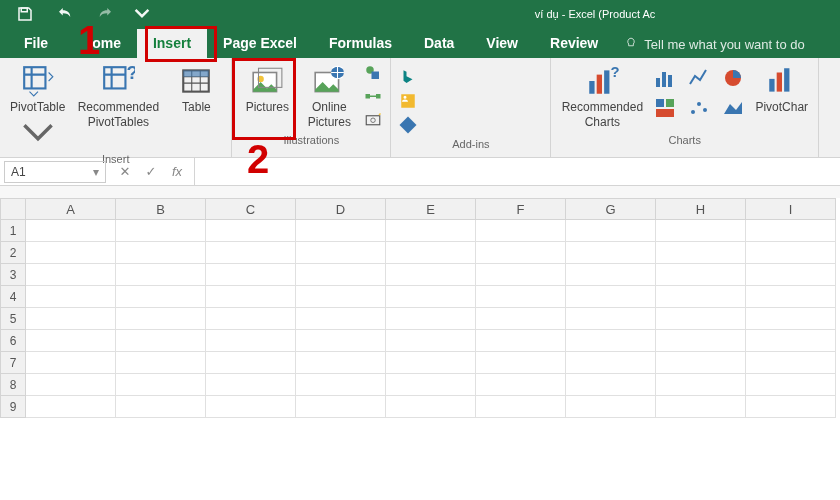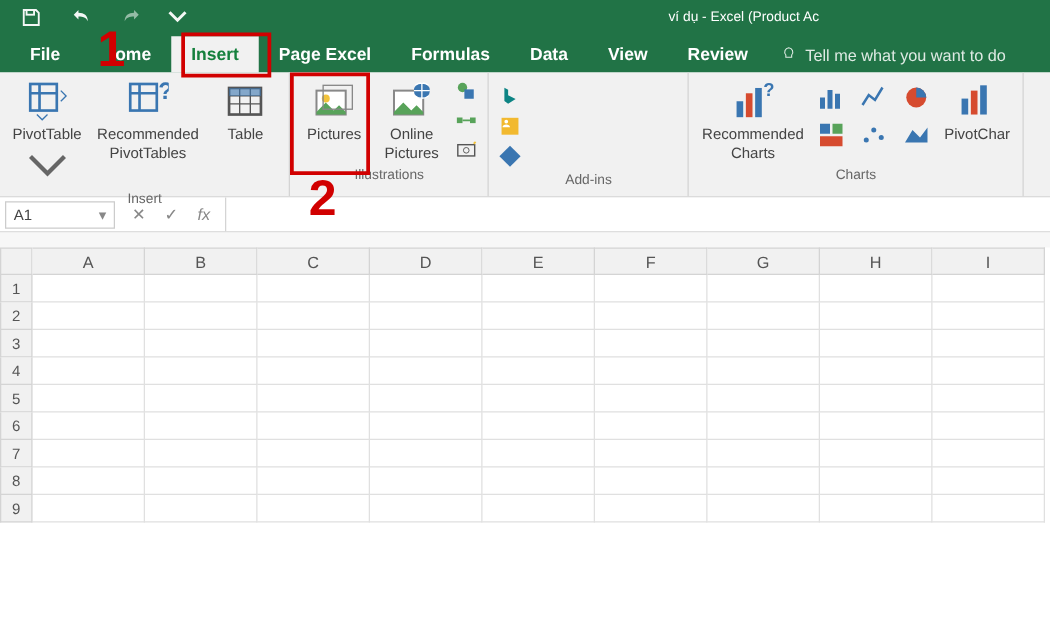--- a/index.html
+++ b/index.html
@@ -28,21 +28,21 @@
 .smico { width:22px; height:22px; display:flex; align-items:center; justify-content:center; cursor:pointer;}
 .smico svg { width:18px; height:18px;}
 .addin-row { display:flex; align-items:center; gap:4px; font-size:13px; color:#444; padding:3px 2px; cursor:pointer;}
 .addin-row svg { width:16px; height:16px;}
 .dd-caret { width:8px; height:8px; fill:#666;}
 .chart-grid { display:grid; grid-template-columns:repeat(3,28px); grid-auto-rows:28px; gap:2px 6px; padding-top:2px;}
 .chart-cell { display:flex; align-items:center; justify-content:center; cursor:pointer;}
 .chart-cell svg{ width:24px; height:24px;}
 
 .fbar { height:28px; background:#fff; border-bottom:1px solid #d4d4d4; display:flex; align-items:center; font-size:13px; color:#444;}
-.namebox { width:88px; border:1px solid #ccc; height:22px; margin:0 6px 0 4px; display:flex; align-items:center; padding:0 6px; font-size:12px;}
+.namebox { width:102px; border:1px solid #ccc; height:22px; margin:0 6px 0 4px; display:flex; align-items:center; padding:0 6px; font-size:12px;}
 .fbar .fb-btn { width:26px; text-align:center; color:#888; cursor:pointer;}
 .fx-area { flex:1; border-left:1px solid #d4d4d4; height:100%; margin-left:4px;}
 .spacer-row { height:12px; background:#f7f7f7;}
 
 .sheet { display:flex; }
 .rowhdrs { display:flex; flex-direction:column;}
 .corner { width:26px; height:22px; background:#f1f1f1; border:1px solid #d4d4d4;}
 .rowh { width:26px; height:22px; background:#f1f1f1; border:1px solid #d4d4d4; border-top:none; font-size:12px; color:#555; display:flex; align-items:center; justify-content:center;}
 .cols { flex:1;}
 .colh-row { display:flex;}

